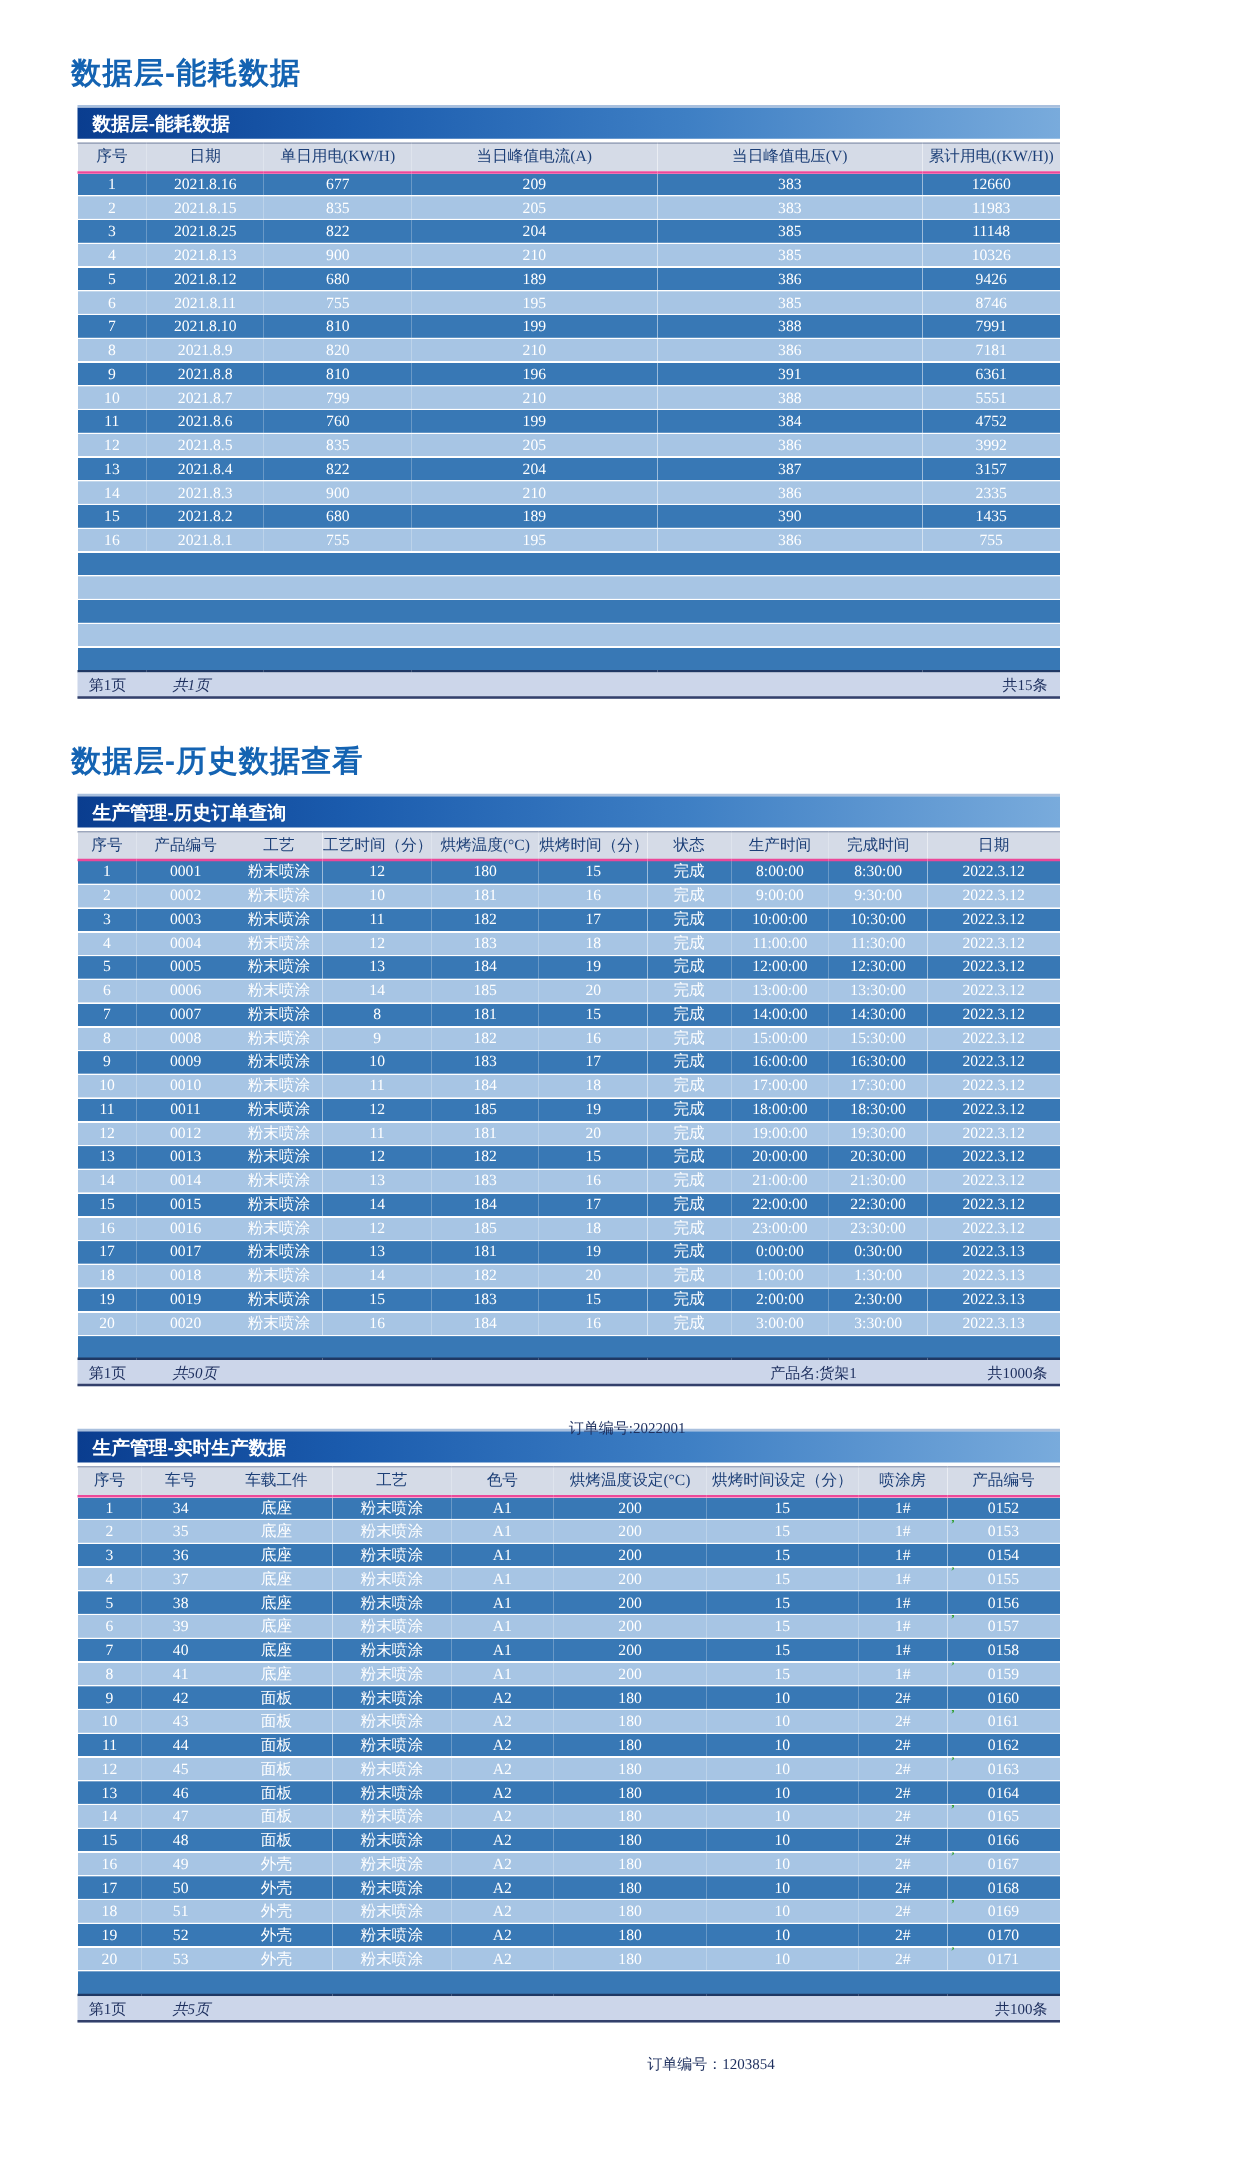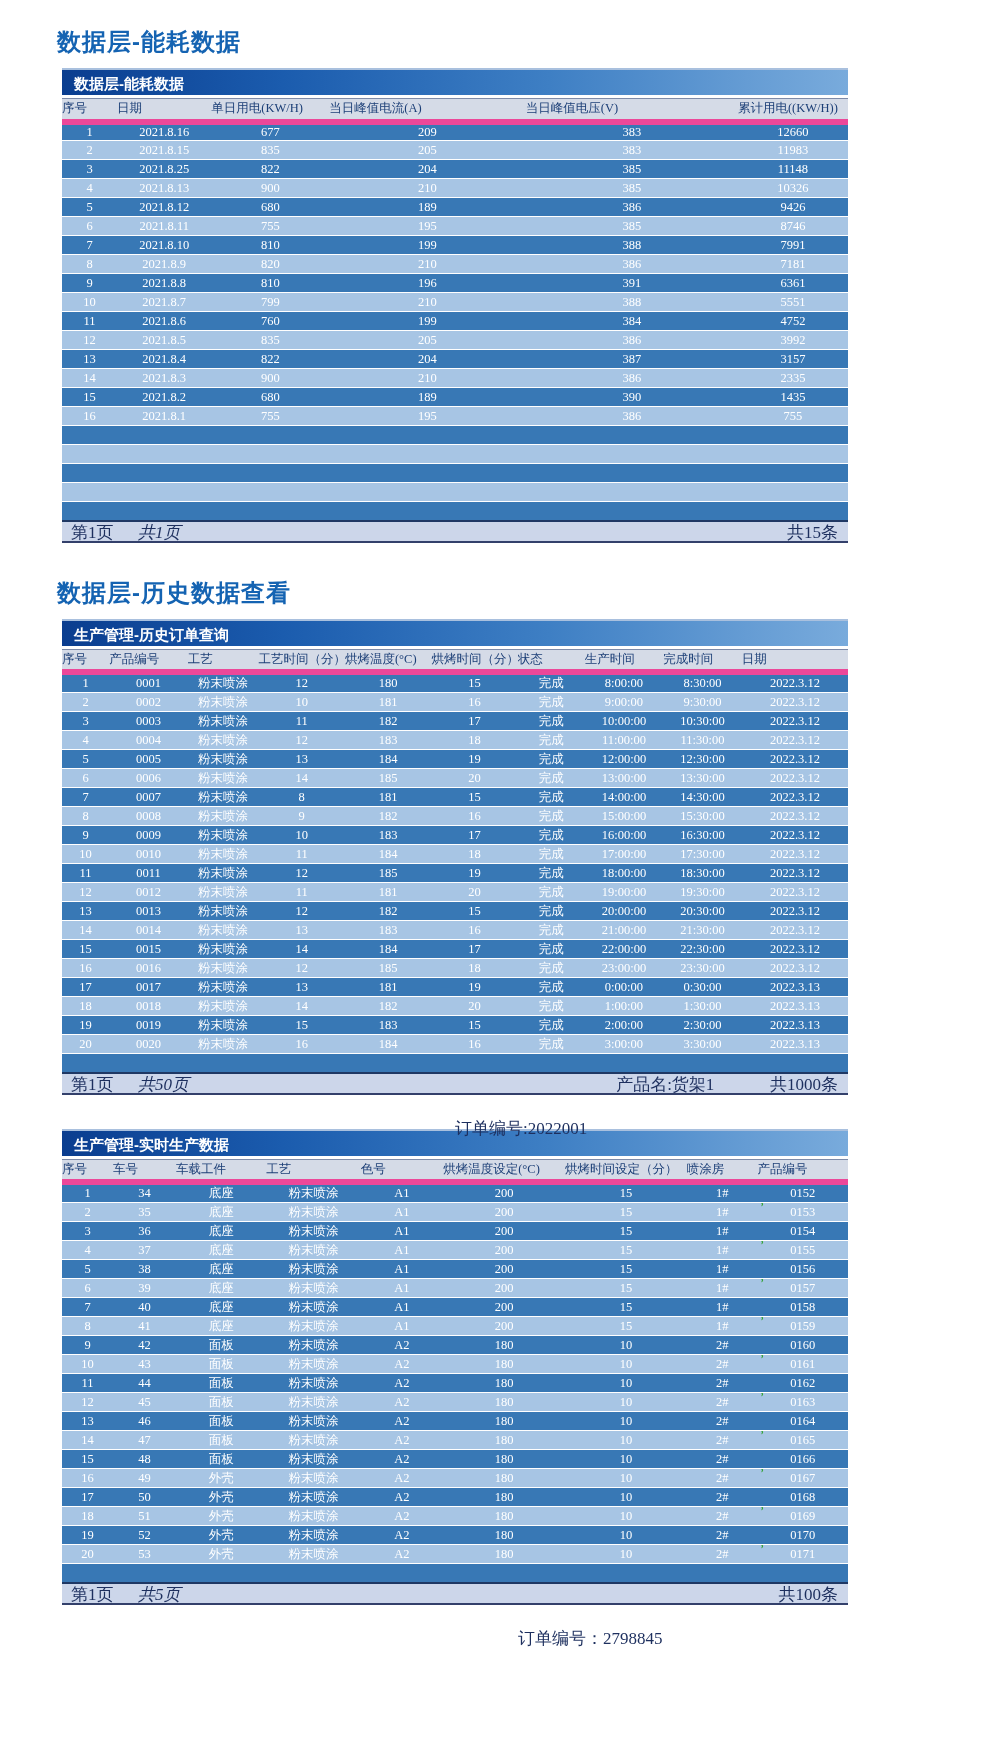--- a/index.html
+++ b/index.html
@@ -1,45 +1,45 @@
 <!DOCTYPE html>
 <html><head>
 <meta charset="utf-8">
 <style>
   * { margin:0; padding:0; box-sizing:border-box; }
   html,body { background:#fff; }
   body { width:1000px; height:1739px; overflow:hidden;
          font-family:"Liberation Serif","DejaVu Serif",serif; }
-  .page { width:1000px; height:1739px; padding-top:26px; }
+  .page { width:1000px; height:1739px; padding-top:42px; }
   .block { margin-bottom:34px; }
   .title { font-family:"Liberation Sans","DejaVu Sans",sans-serif;
            font-weight:bold; font-size:24px; color:#1463b2;
            margin:0 0 10px 57px; letter-spacing:1px; }
   .panel { width:786px; margin-left:62px; }
   .panel-bar { height:27px; line-height:27px; padding-left:12px;
     background:linear-gradient(90deg,#0a3d8f 0%,#1b5cae 28%,#3e7fc4 62%,#79abdc 100%);
     border-top:2px solid #a9c0de;
     color:#ffffff; font-family:"Liberation Sans","DejaVu Sans",sans-serif;
     font-weight:bold; font-size:15px; }
   table.grid { width:100%; border-collapse:collapse; table-layout:fixed; margin-top:3px; }
   table.grid thead th { height:23px; background:#d5dbe7; color:#1c3f77;
-    font-weight:normal; font-size:12.5px; text-align:left;
-    border-top:1px solid #7d8aa8; border-bottom:6px solid #ec4899;
+    font-weight:normal; font-size:12.5px; text-align:center;
+    border-top:1px solid #7d8aa8; border-bottom:2px solid #ec4899;
     overflow:hidden; white-space:nowrap; }
   table.grid td { height:19px; font-size:12.5px; color:#ffffff; text-align:center;
     overflow:hidden; white-space:nowrap; position:relative; }
   tr.dark  { background:#3878b5; }
   tr.light { background:#a7c5e4; }
   tr.row { border-bottom:1px solid rgba(255,255,255,0.45); }
   tbody { border-bottom:2px solid #1f3864; }
   .gmark-span { position:absolute; left:3px; top:-1px; color:#2fa12f;
     font-size:10px; font-weight:bold; line-height:10px; }
   .pfooter { position:relative; height:21px; line-height:21px;
     background:#ccd6ea; border-bottom:2px solid #33406b;
-    color:#1d2f5e; font-size:17px; }
+    color:#1d2f5e; font-size:12px; }
   .pfooter span { position:absolute; top:0; white-space:nowrap; }
   .f-page  { left:9px; }
   .f-pages { left:76px;font-style:italic; }
   .f-order { left:50%;margin-top:44px; }
   .f-order-s3 { left:58%; }
   .f-product { left:70.5%; }
   .f-count { right:10px; }
 </style>
 </head>
 <body>
@@ -766,19 +766,19 @@
               <td>0171<span class="gmark-span">’</span></td>
             </tr>
             <tr class="row dark">
               <td colspan="9"></td>
             </tr>
           </tbody>
       </table>
       <div class="pfooter">
         <span class="f-page">第1页</span>
         <span class="f-pages">共5页</span>
-        <span class="f-order f-order-s3">订单编号：2798845</span>
+        <span class="f-order f-order-s3">订单编号：1203854</span>
         <span class="f-count">共100条</span>
       </div>
     </div>
   </section>
 
 </div>
 
 </body></html>

